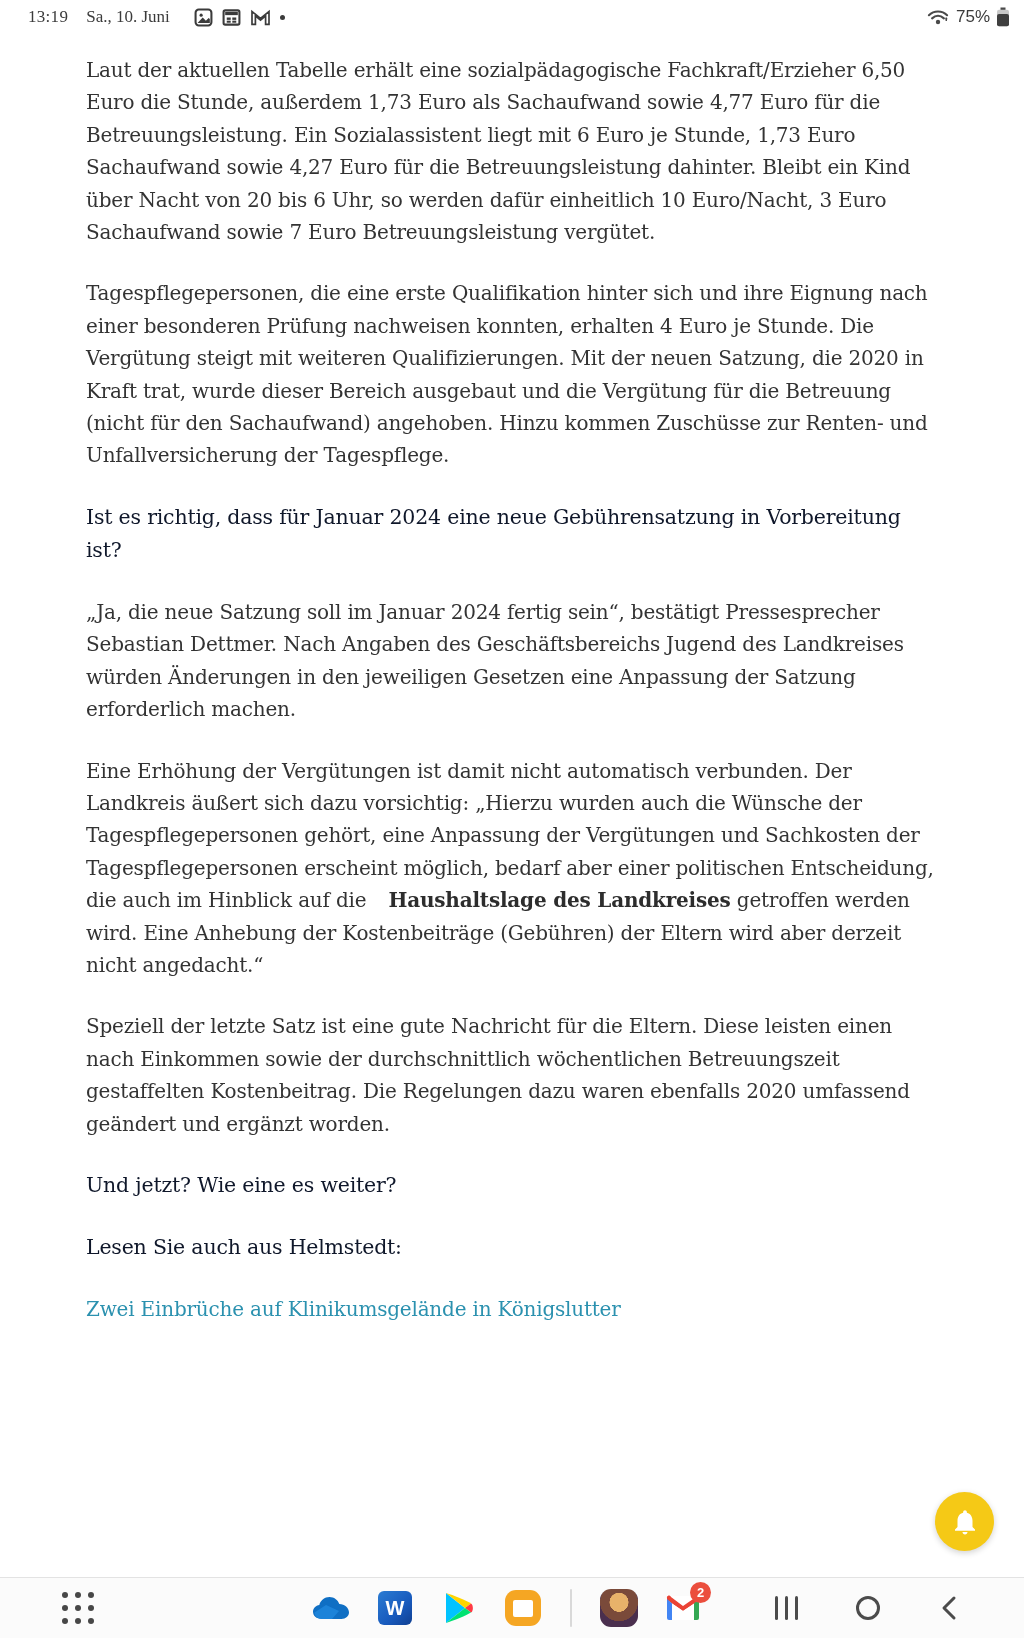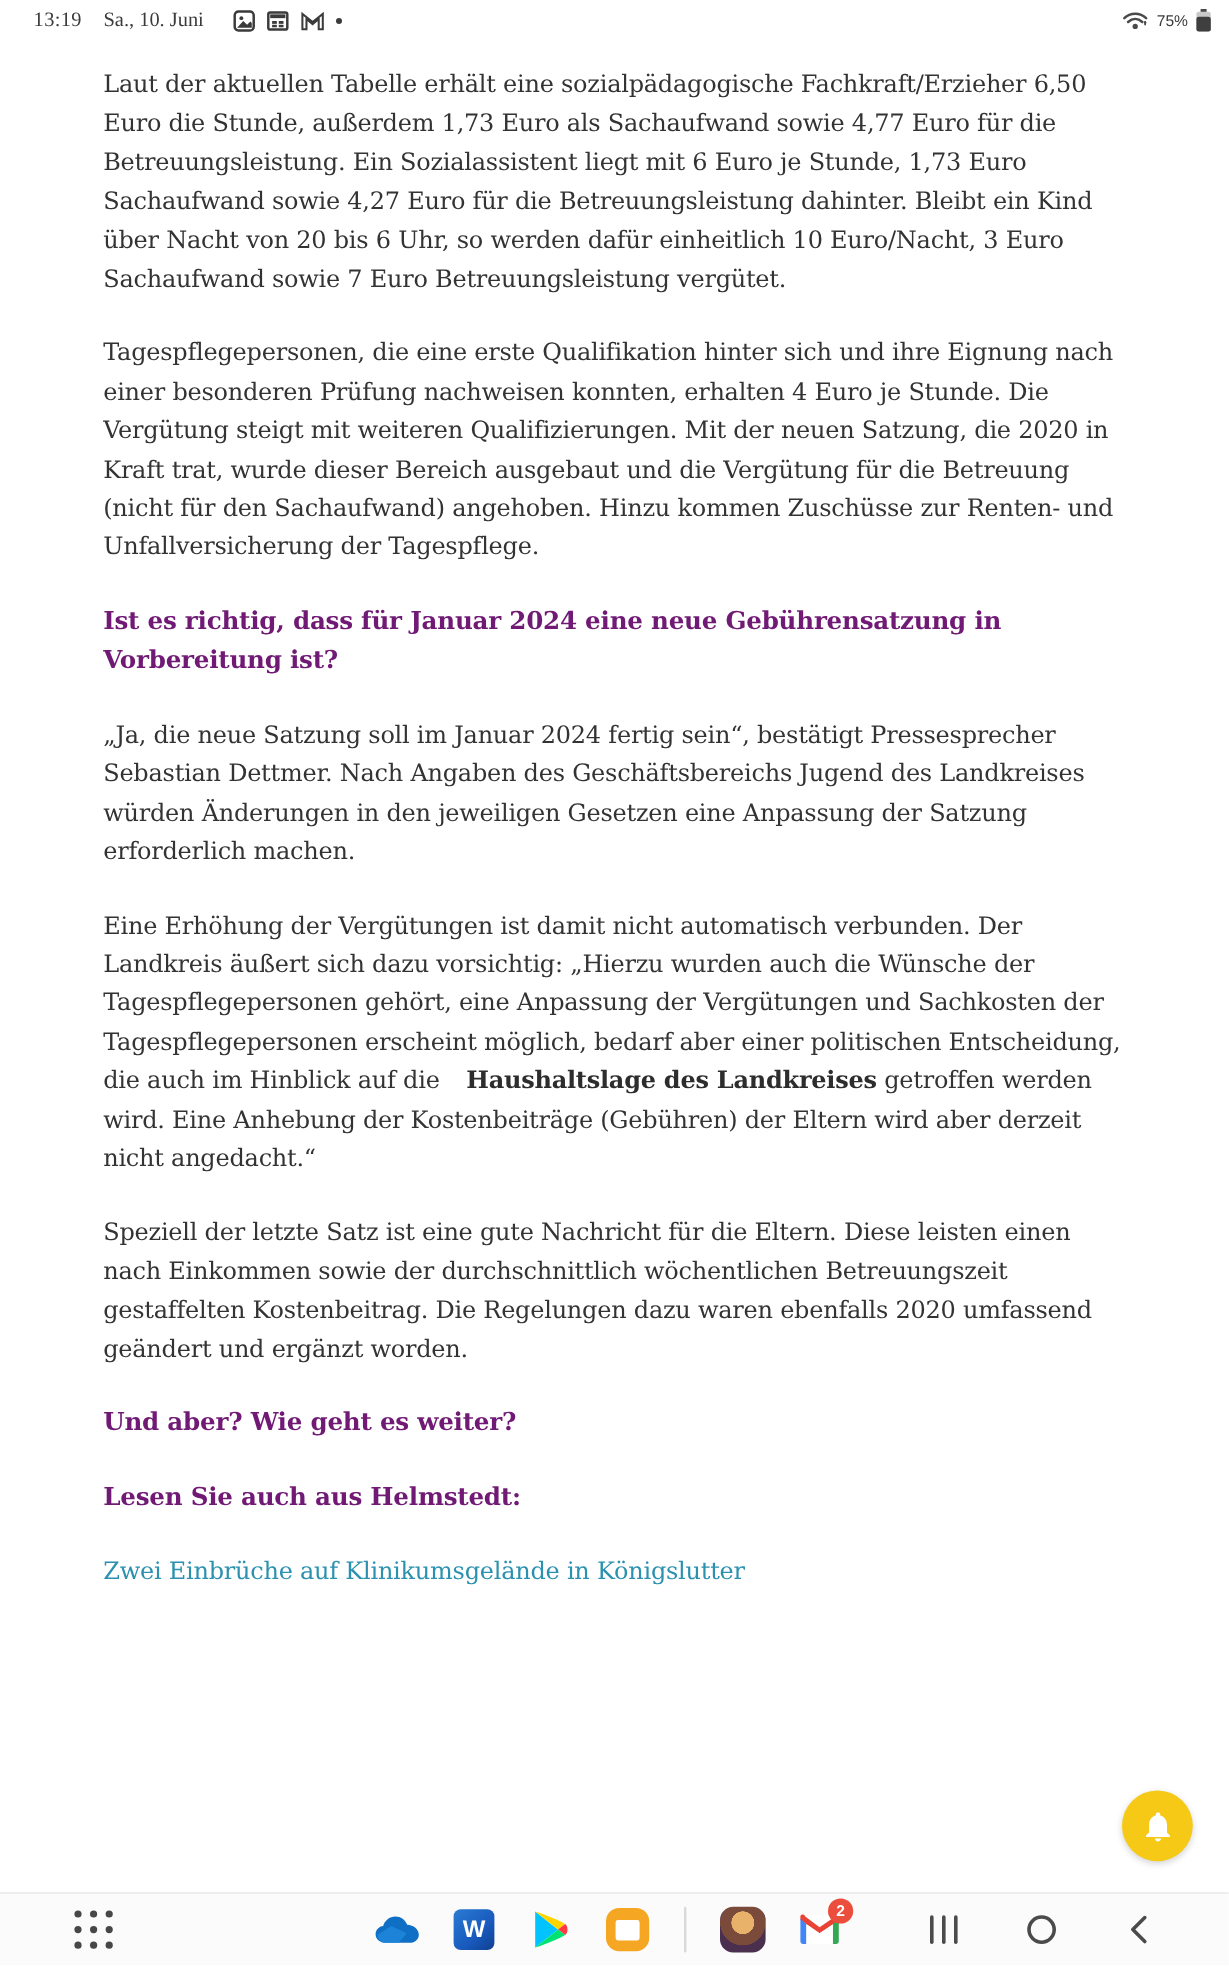--- a/index.html
+++ b/index.html
@@ -20,34 +20,34 @@
     color: #3b3b3b;
     font-size: 17px;
   }
   .status-left { display: flex; align-items: center; gap: 14px; font-family: Liberation Serif, serif; }
   .status-time { font-weight: 400; letter-spacing: .3px; }
   .status-date { margin-left: 4px; }
   .sb-icons { display: flex; align-items: center; gap: 9px; margin-left: 10px; }
   .sb-icons svg { display: block; }
   .status-dot { width: 5px; height: 5px; background: #3b3b3b; border-radius: 50%; }
   .status-right { margin-left: auto; display: flex; align-items: center; gap: 6px; }
-  .battery-pct { font-size: 13px; color: #3b3b3b; }
+  .battery-pct { font-size: 17px; color: #3b3b3b; }
 
   
   .article {
     padding: 22px 84px 0 86px;
     font-family: "DejaVu Serif", "Liberation Serif", serif;
     font-size: 20px;
     line-height: 1.62;
     color: #333333;
     letter-spacing: -0.2px;
   }
   .article p { margin-bottom: 29px; }
   .article h2 {
-    font-size: 20.5px; font-weight: 700; color: #701a75;
+    font-size: 20.5px; font-weight: 400; color: #0f172a;
     margin-bottom: 29px; letter-spacing: -0.2px;
   }
   .bold-inline { font-weight: 700; color: #2d2d2d; margin-left: 16px; }
   .article a.article-link {
     color: #2b91af; text-decoration: none; cursor: pointer;
   }
   .link-list p { margin-bottom: 25px; }
   .read-more-heading { margin-top: 4px; }
 
   
@@ -156,21 +156,21 @@
   <p>Tagespflegepersonen, die eine erste Qualifikation hinter sich und ihre Eignung nach einer besonderen Prüfung nachweisen konnten, erhalten 4 Euro je Stunde. Die Vergütung steigt mit weiteren Qualifizierungen. Mit der neuen Satzung, die 2020 in Kraft trat, wurde dieser Bereich ausgebaut und die Vergütung für die Betreuung (nicht für den Sachaufwand) angehoben. Hinzu kommen Zuschüsse zur Renten- und Unfallversicherung der Tagespflege.</p>
 
   <h2>Ist es richtig, dass für Januar 2024 eine neue Gebührensatzung in Vorbereitung ist?</h2>
 
   <p>„Ja, die neue Satzung soll im Januar 2024 fertig sein“, bestätigt Pressesprecher Sebastian Dettmer. Nach Angaben des Geschäftsbereichs Jugend des Landkreises würden Änderungen in den jeweiligen Gesetzen eine Anpassung der Satzung erforderlich machen.</p>
 
   <p><span>Eine Erhöhung der Vergütungen ist damit nicht automatisch verbunden. Der Landkreis äußert sich dazu vorsichtig: „Hierzu wurden auch die Wünsche der Tagespflegepersonen gehört, eine Anpassung der Vergütungen und Sachkosten der Tagespflegepersonen erscheint möglich, bedarf aber einer politischen Entscheidung, die auch im Hinblick auf die </span><span class="bold-inline">Haushaltslage des Landkreises</span><span> getroffen werden wird. Eine Anhebung der Kostenbeiträge (Gebühren) der Eltern wird aber derzeit nicht angedacht.“</span></p>
 
   <p>Speziell der letzte Satz ist eine gute Nachricht für die Eltern. Diese leisten einen nach Einkommen sowie der durchschnittlich wöchentlichen Betreuungszeit gestaffelten Kostenbeitrag. Die Regelungen dazu waren ebenfalls 2020 umfassend geändert und ergänzt worden.</p>
 
-  <h2>Und aber? Wie geht es weiter?</h2>
+  <h2>Und jetzt? Wie eine es weiter?</h2>
 
 
   <h2 class="read-more-heading">Lesen Sie auch aus Helmstedt:</h2>
 
   <div class="link-list">
     <p><a class="article-link">Zwei Einbrüche auf Klinikumsgelände in Königslutter</a></p>
 
   </div>
 
 </div>

